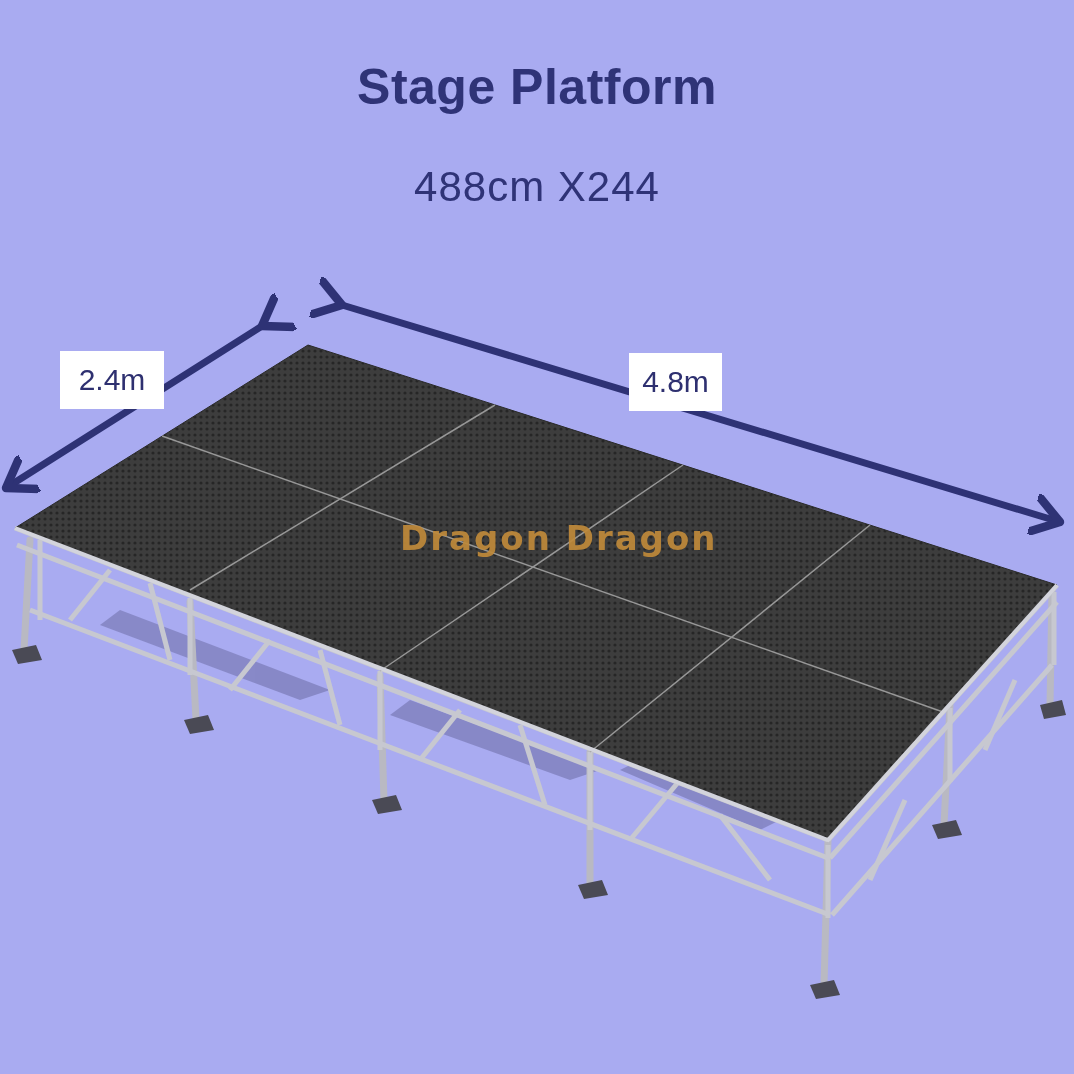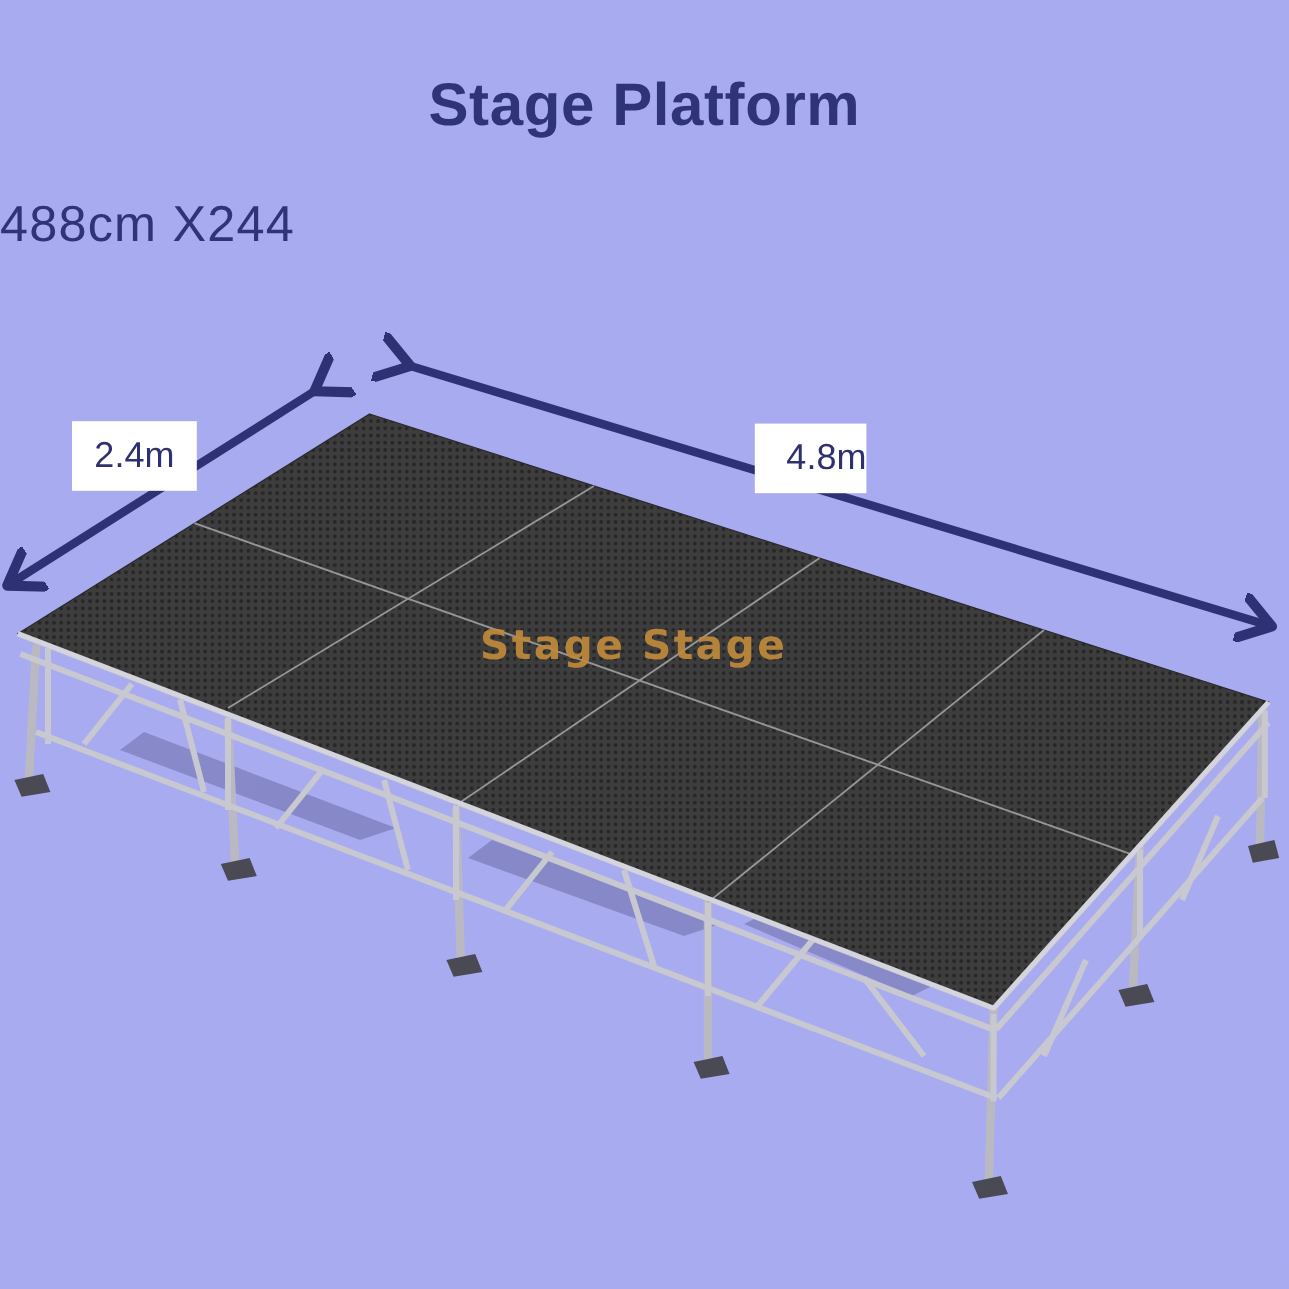--- a/index.html
+++ b/index.html
@@ -9,30 +9,30 @@
     font-family: "Liberation Sans", "DejaVu Sans", sans-serif;
     position: relative;
   }
   .title {
     position: absolute; left: 0; right: 0; top: 58px;
     text-align: center; font-size: 50px; font-weight: bold;
     color: #2f3377; letter-spacing: 0.5px;
   }
   .subtitle {
     position: absolute; left: 0; right: 0; top: 163px;
-    font-size: 42px; font-weight: normal;
+    text-align: center; font-size: 42px; font-weight: normal;
     color: #2f3377; letter-spacing: 1px;
   }
   svg.scene { position: absolute; left: 0; top: 0; }
   .dim-label {
     position: absolute; background: #ffffff; color: #2e3070;
     font-size: 30px; text-align: center; line-height: 58px; height: 58px;
   }
   .dim-w { left: 60px; top: 351px; width: 104px; }
-  .dim-l { left: 629px; top: 353px; width: 93px; text-align: right; }
+  .dim-l { left: 629px; top: 353px; width: 93px; }
   .watermark {
     position: absolute; left: 400px; top: 518px;
     font-size: 34px; font-weight: bold; color: #c08a3a;
     letter-spacing: 2px; opacity: 0.92;
     font-family: "DejaVu Sans", sans-serif;
   }
 </style>
 </head>
 <body>
 
@@ -113,13 +113,13 @@
   </g>
 
   <polyline points="15,528 828,840 1057,585" fill="none" stroke="#d3d4dc" stroke-width="4"></polyline>
 
   <line x1="262" y1="326" x2="6" y2="488" stroke="#2e3275" stroke-width="7" stroke-linecap="round" marker-start="url(#ah)" marker-end="url(#ah)"></line>
   <line x1="342" y1="305" x2="1060" y2="522" stroke="#2e3275" stroke-width="7" stroke-linecap="round" marker-start="url(#ah)" marker-end="url(#ah)"></line>
 </svg>
 
 <div class="dim-label dim-w">2.4m</div>
 <div class="dim-label dim-l">4.8m</div>
-<div class="watermark">Stage Stage</div>
+<div class="watermark">Dragon Dragon</div>
 
 </body></html>

